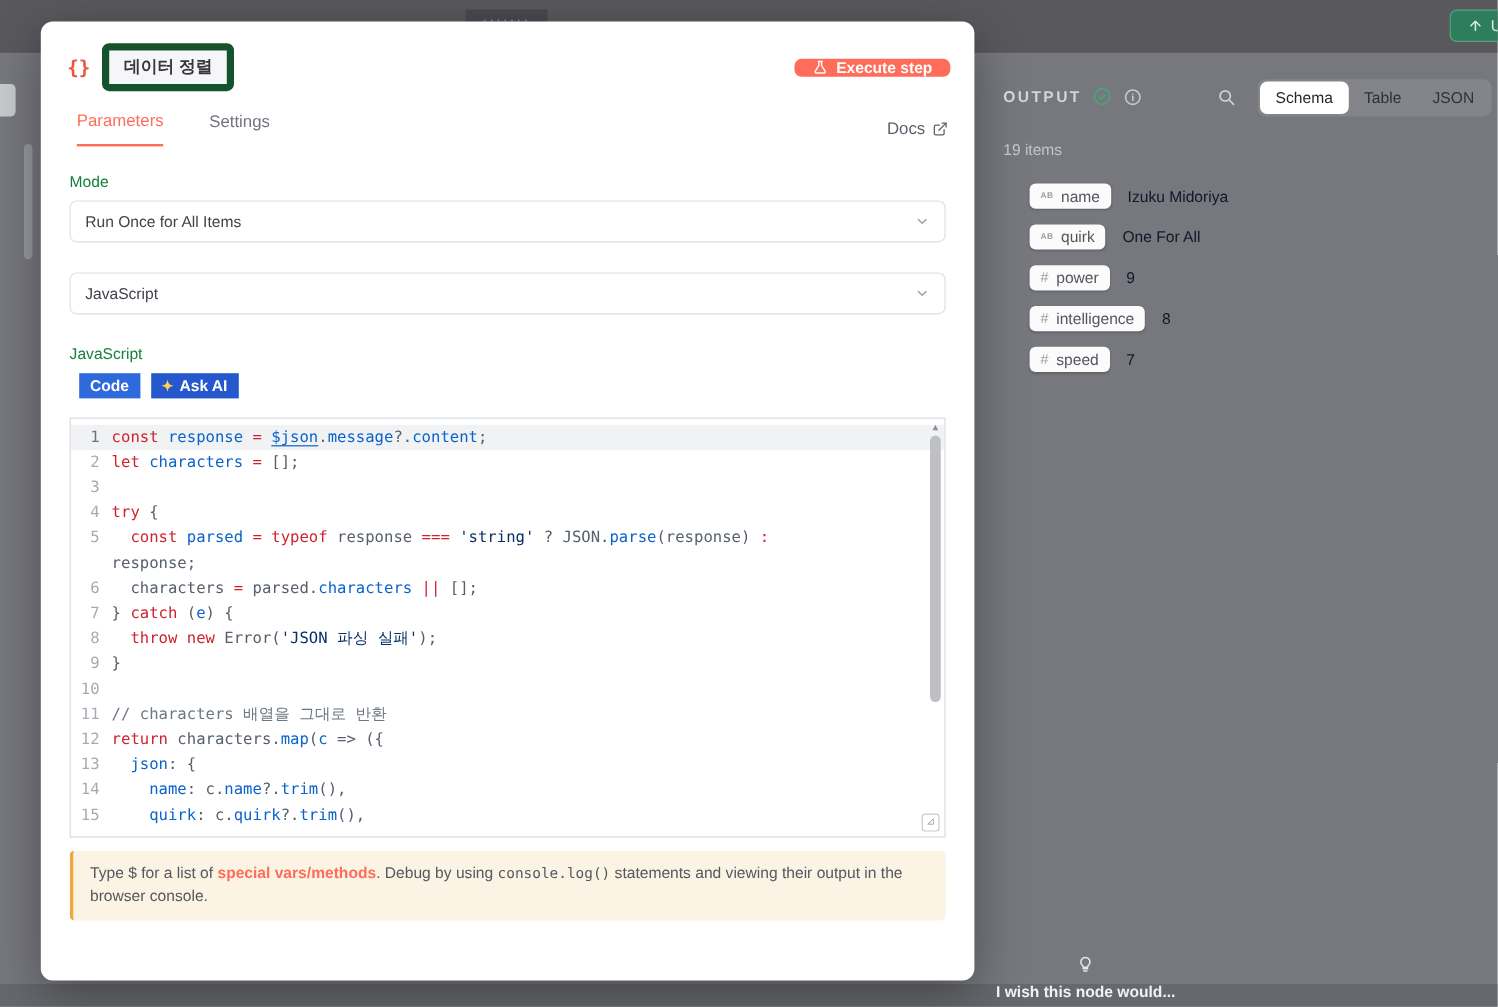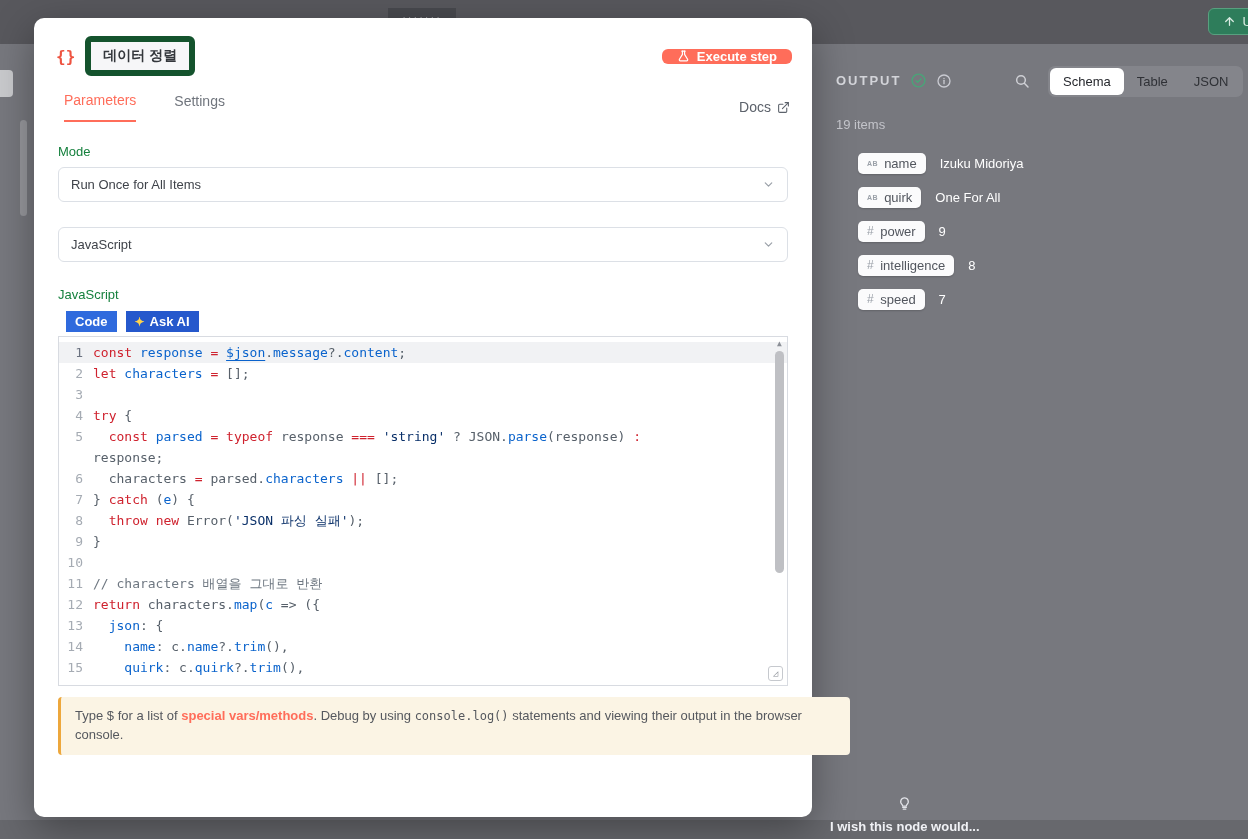--- a/index.html
+++ b/index.html
@@ -51,21 +51,21 @@
   .docs-link { margin-left:auto; display:flex; align-items:center; gap:6px; font-size:14px; color:#5c626b; cursor:pointer; }
   .modal-body { padding:22px 24px 0 24px; }
   .field-label { font-size:13px; color:#15803d; margin-bottom:8px; }
   .select {
     height:35px; border:1px solid #dce0e6; border-radius:6px; background:#fff;
     display:flex; align-items:center; padding:0 12px; font-size:13px; color:#3f434a;
     margin-bottom:25px; cursor:pointer;
   }
   .select .chev { margin-left:auto; }
 
-  .editor-tabs { display:flex; gap:9px; margin:9px 0 4px 8px; }
+  .editor-tabs { display:flex; gap:9px; margin:9px 0 16px 8px; }
   .etab {
     background:#2f6add; color:#fff; font-size:13px; font-weight:bold;
     padding:3px 9px; cursor:pointer; display:flex; align-items:center; gap:5px;
   }
   .etab.askai { background:#2558cc; }
   .etab .spark { color:#ffd34d; font-size:12px; }
 
   .editor {
     position:relative; width:730px; height:350px;
     border:1px solid #d8dbe1; background:#fff; overflow:hidden;
@@ -87,21 +87,21 @@
   .ed-scrollbar { position:absolute; top:2px; right:2px; bottom:2px; width:11px; }
   .ed-scrollbar .arrow { color:#8b8f96; font-size:8px; text-align:center; line-height:10px; }
   .ed-scrollbar .thumb { position:absolute; top:12px; left:1px; width:9px; height:222px; background:#bfc0c4; border-radius:5px; }
   .resize-grip {
     position:absolute; right:4px; bottom:4px; width:15px; height:15px;
     border:1px solid #c6c9ce; border-radius:3px; color:#8b8f96; font-size:9px;
     display:flex; align-items:center; justify-content:center; cursor:nwse-resize; background:#fff;
   }
 
   .hint {
-    margin-top:11px; width:792px; background:#fbf4e4; border-radius:4px;
+    margin-top:11px; width:730px; background:#fbf4e4; border-radius:4px;
     border-left:3px solid #eda73c; padding:10px 14px;
     font-size:13px; color:#55585e; line-height:1.45;
   }
   .hint .hl { color:#ff6d5a; font-weight:bold; }
   .hint .mono { font-family:"DejaVu Sans Mono", monospace; font-size:12px; }
 
   
   .out-header { position:absolute; left:836px; top:72px; display:flex; align-items:center; gap:9px;text-align:right; }
   .out-title { color:#d3d4d9; font-size:13px; font-weight:bold; letter-spacing:2px; }
   .out-search { position:absolute; left:1014px; top:73px; cursor:pointer; }
@@ -114,21 +114,21 @@
   .items-count { position:absolute; left:836px; top:117px; font-size:13px; color:#c3c4ca; }
   .schema-fields { position:absolute; left:858px; top:152px; }
   .schema-row { display:flex; align-items:center; gap:14px; margin-bottom:12px; height:22px; }
   .pill {
     display:inline-flex; align-items:center; gap:6px; background:#fbfbfc;
     border-radius:5px; padding:3px 9px; box-shadow:0 1px 2px rgba(0,0,0,0.18); cursor:grab;
   }
   .ptype { font-size:7px; font-weight:bold; color:#9aa0a8; letter-spacing:0.5px; }
   .ptype.num { font-size:12px; font-weight:normal; }
   .pname { font-size:13px; color:#52565e; }
-  .pval { font-size:13px; color:#ffffff; }
+  .pval { font-size:13px; color:#0f172a; }
   .out-footer { position:absolute; left:830px; top:796px; display:flex; align-items:center; gap:8px; cursor:pointer;flex-direction:column; }
   .out-footer span { color:#f0f1f5; font-size:13px; font-weight:bold; }
   svg { display:block; }
 </style>
 </head>
 <body>
 
 <div class="topbar"></div>
 <div class="bottombar"></div>
 <div class="drag-handle">

